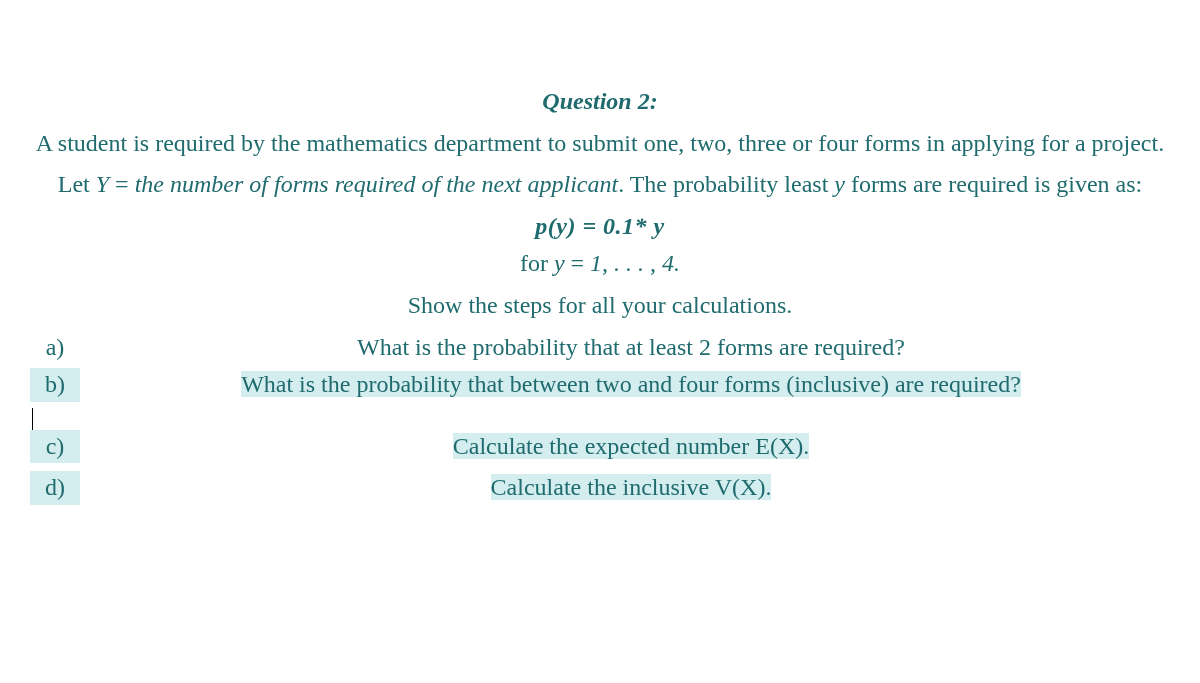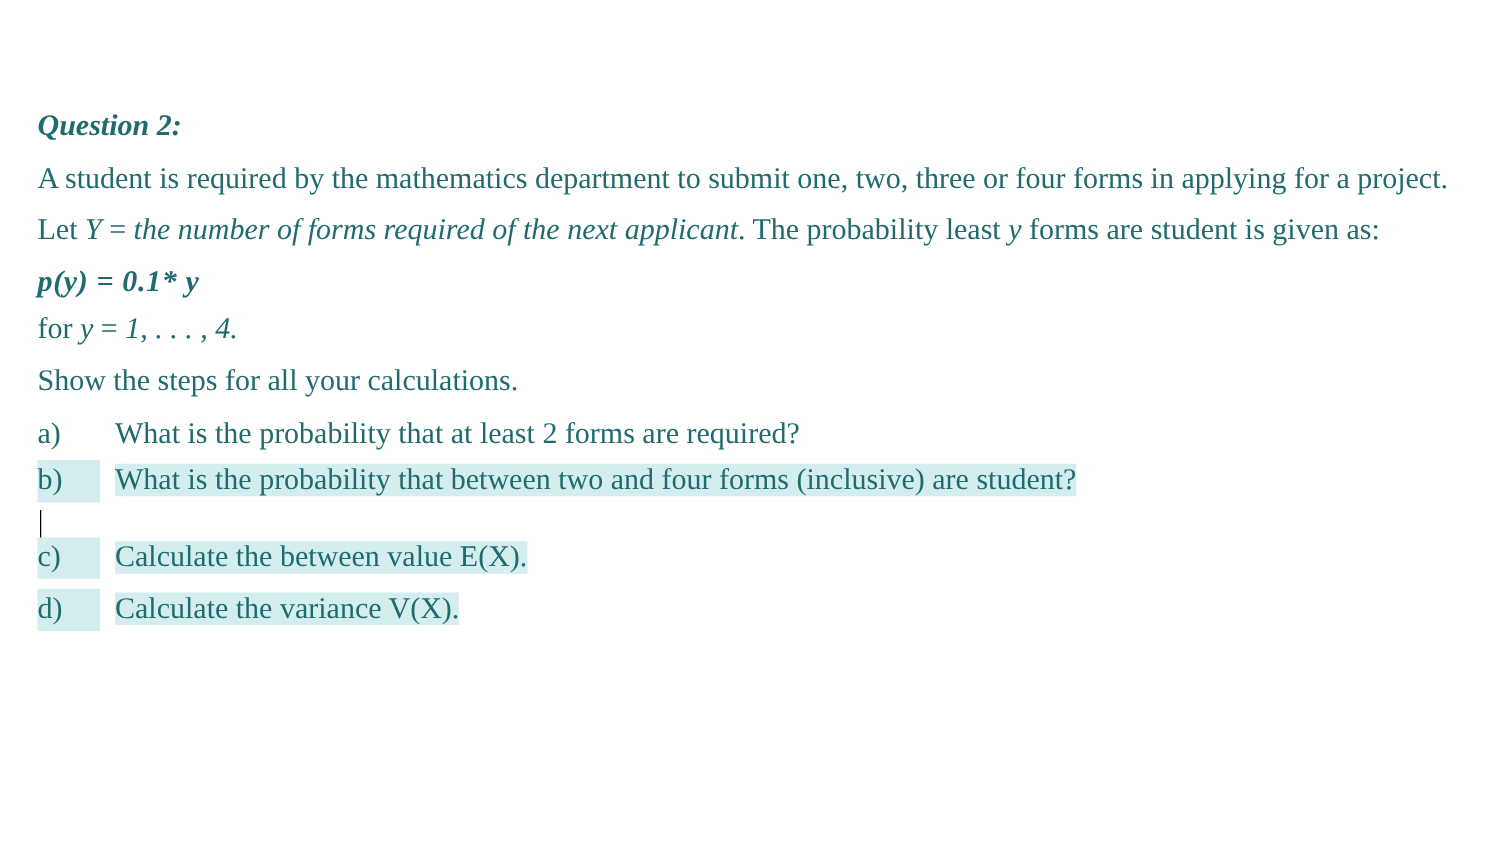--- a/index.html
+++ b/index.html
@@ -1,18 +1,19 @@
 <!DOCTYPE html>
 <html><head>
   <meta charset="utf-8">
   <style>
     * {
       margin: 0;
       padding: 0;
       box-sizing: border-box;
+      text-align: center;
     }
     body {
       background: #ffffff;
       font-family: Georgia, 'Times New Roman', serif;
       padding: 85px 30px 30px 30px;
       width: 1200px;
       height: 683px;
       color: #1f6b6e;
       font-size: 24px;
       line-height: 1.4;
@@ -78,44 +79,44 @@
     }
   </style>
 </head>
 <body>
 
 <div class="question-title">Question 2:</div>
 
 <div class="paragraph">A student is required by the mathematics department to submit one, two, three or four forms in applying for a project.</div>
 
 <div class="paragraph">
-  <span>Let </span><span class="var-y">Y</span><span> = </span><span class="italic">the number of forms required of the next applicant</span><span>. The probability least </span><span class="var-y">y</span><span> forms are student is given as:</span>
+  <span>Let </span><span class="var-y">Y</span><span> = </span><span class="italic">the number of forms required of the next applicant</span><span>. The probability least </span><span class="var-y">y</span><span> forms are required is given as:</span>
 </div>
 
 <div class="formula">p(y) = 0.1* y</div>
 
 <div class="paragraph">
   <span>for </span><span class="var-y">y</span><span> = </span><span class="italic">1, . . . , 4.</span>
 </div>
 
 <div class="instruction">Show the steps for all your calculations.</div>
 
 <div class="question-item">
   <span class="question-label">a)</span>
   <span class="question-text">What is the probability that at least 2 forms are required?</span>
 </div>
 
 <div class="question-item">
   <span class="question-label highlight">b)</span>
-  <span class="question-text"><span class="highlight">What is the probability that between two and four forms (inclusive) are student?</span></span>
+  <span class="question-text"><span class="highlight">What is the probability that between two and four forms (inclusive) are required?</span></span>
 </div>
 
 <div class="cursor-line"></div>
 
 <div class="question-item">
   <span class="question-label highlight">c)</span>
-  <span class="question-text"><span class="highlight">Calculate the between value E(X).</span></span>
+  <span class="question-text"><span class="highlight">Calculate the expected number E(X).</span></span>
 </div>
 
 <div class="question-item spaced">
   <span class="question-label highlight">d)</span>
-  <span class="question-text"><span class="highlight">Calculate the variance V(X).</span></span>
+  <span class="question-text"><span class="highlight">Calculate the inclusive V(X).</span></span>
 </div>
 
 </body></html>

